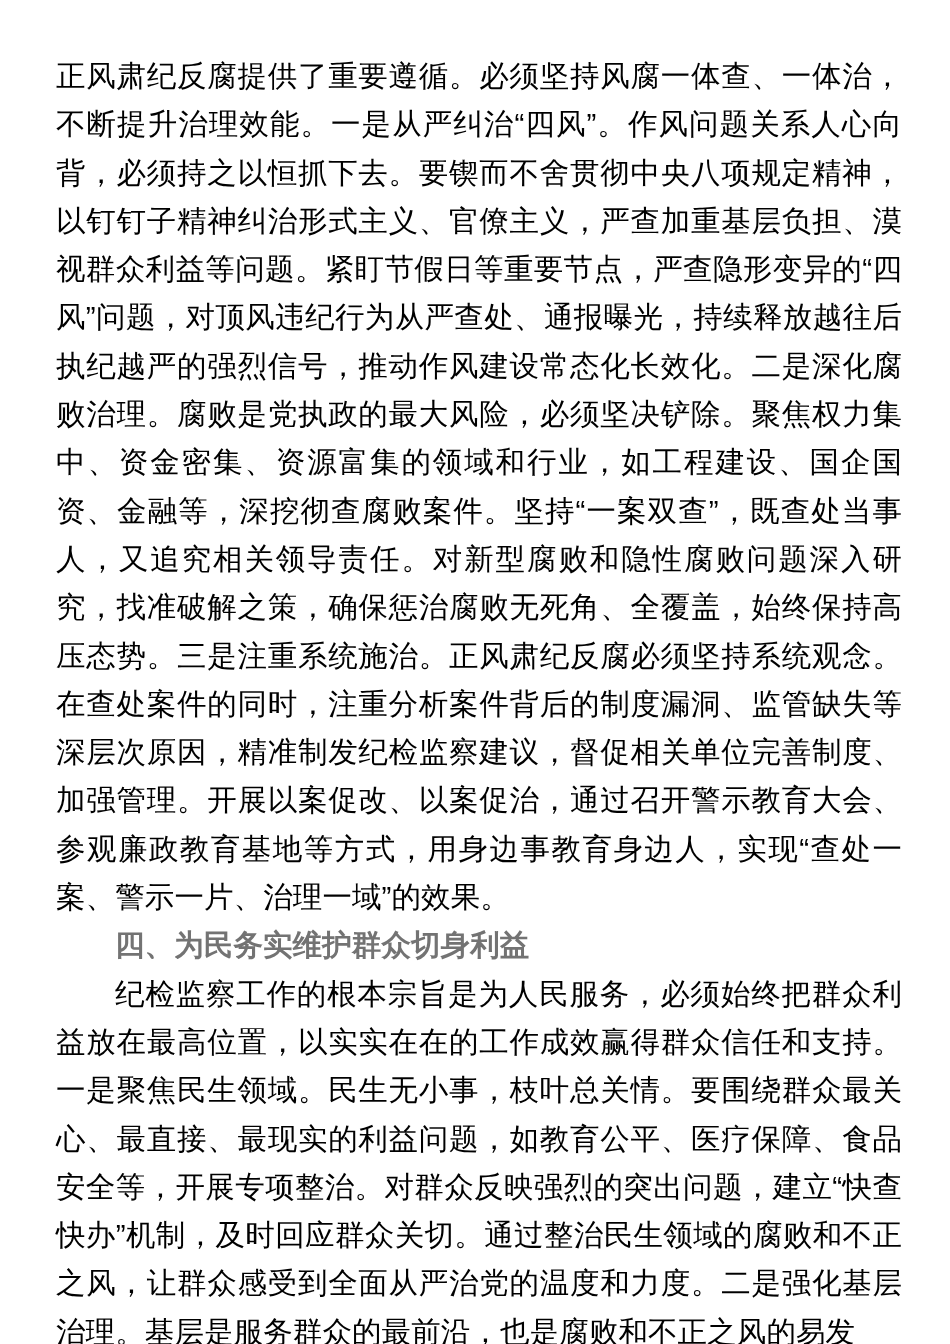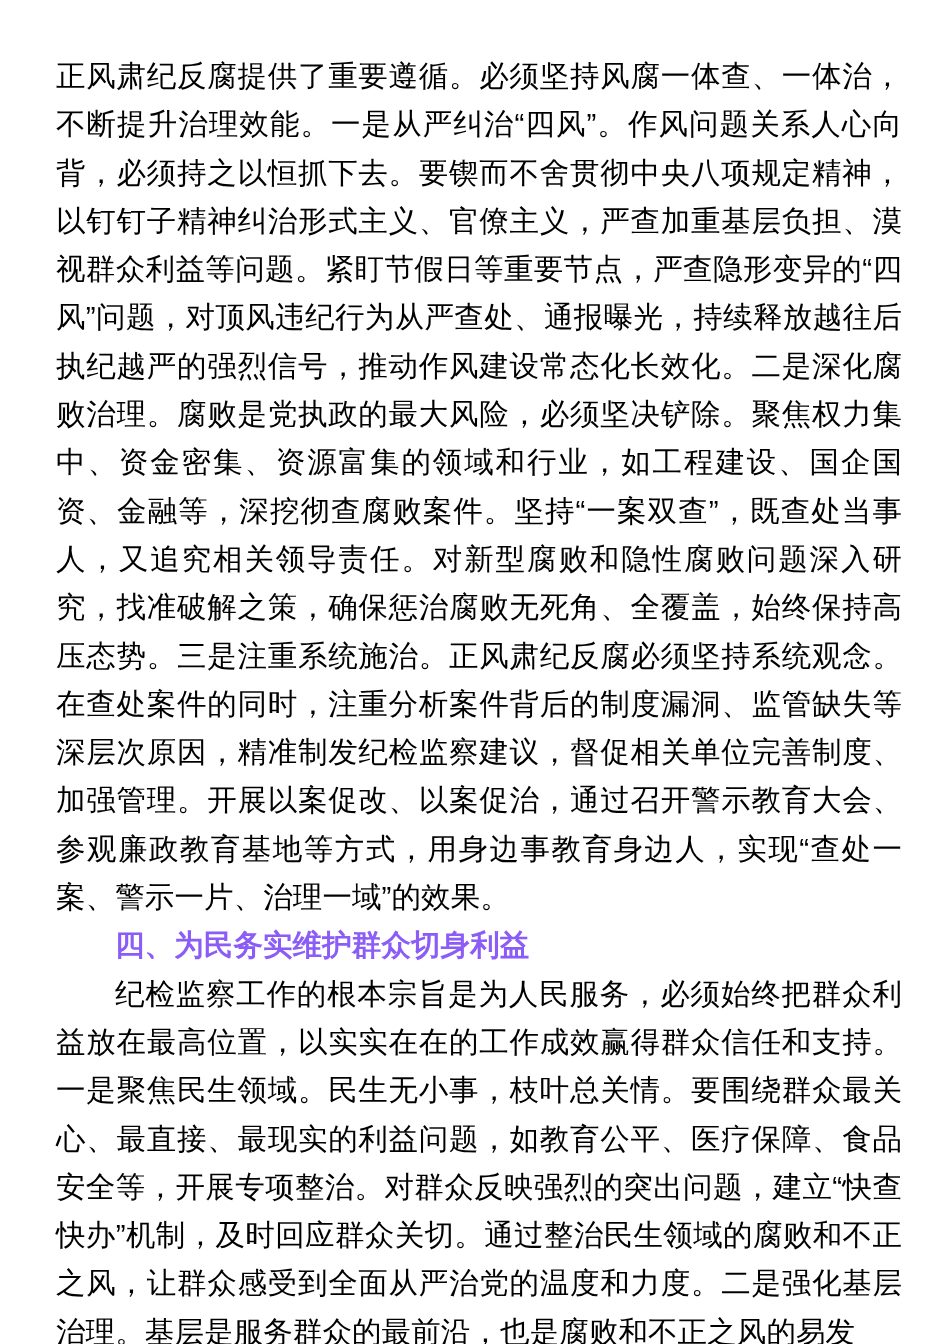--- a/index.html
+++ b/index.html
@@ -39,21 +39,21 @@
   .para.cont {
     text-indent: 0;
   }
   .para.indent {
     text-indent: 2em;
   }
   .heading {
     margin: 0;
     font-size: 29.5px;
     line-height: 48.3px;
-    color: #8b5cf6;
+    color: #737373;
     text-indent: 2em;
     font-weight: bold;
     letter-spacing: 0.1px;
     word-break: break-all;
   }
   .para + .para,
   .para + .heading,
   .heading + .para {
     margin-top: 0;
   }

